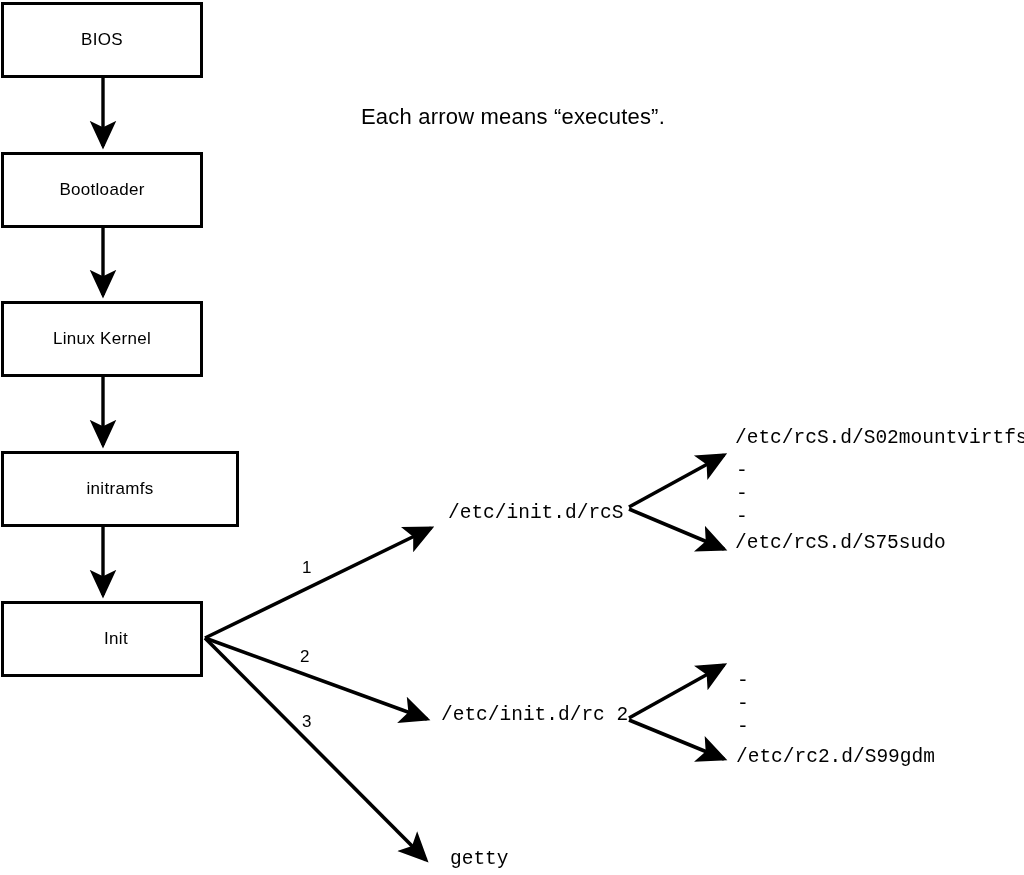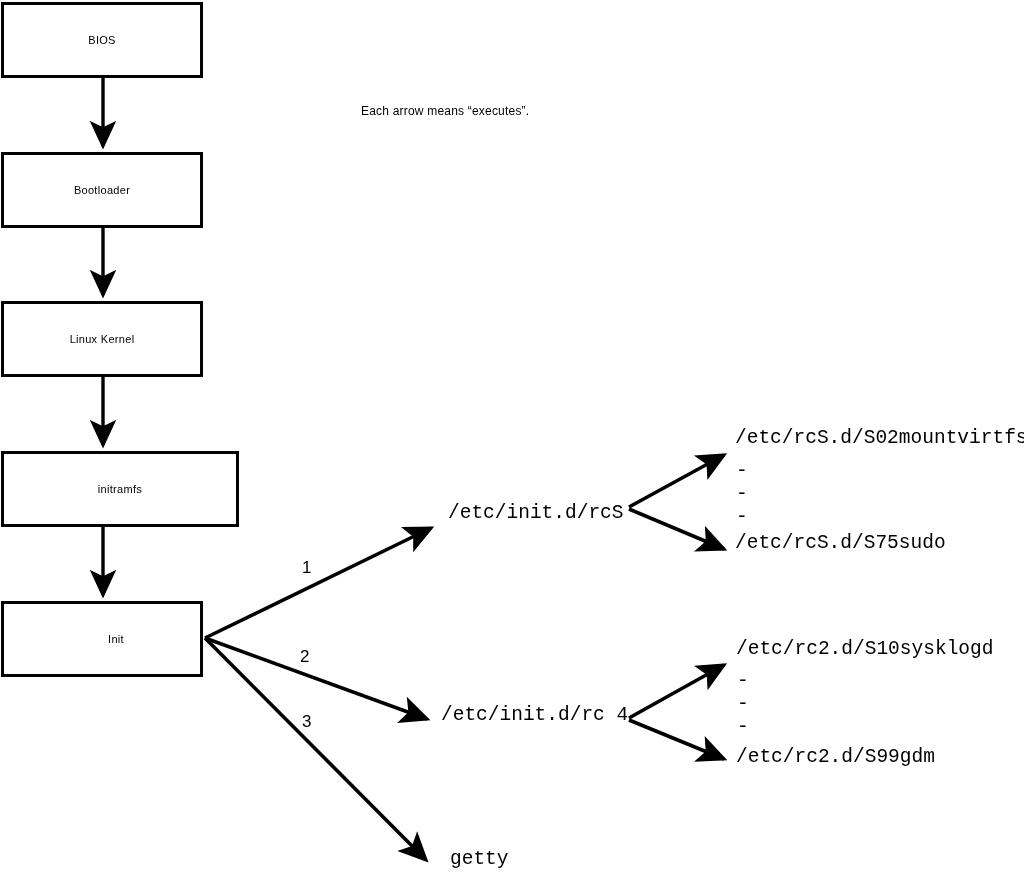--- a/index.html
+++ b/index.html
@@ -27,29 +27,29 @@
     position: absolute;
     box-sizing: border-box;
     border: 3px solid #000000;
     background: #ffffff;
     display: flex;
     align-items: center;
     justify-content: center;
   }
   .node-label {
     font-family: "Liberation Sans", sans-serif;
-    font-size: 11px;
+    font-size: 17px;
     color: #000000;
     letter-spacing: 0.3px;
     white-space: nowrap;
   }
   .note-text {
     position: absolute;
     font-family: "Liberation Sans", sans-serif;
-    font-size: 12px;
+    font-size: 22px;
     color: #000000;
     white-space: nowrap;
     letter-spacing: 0.2px;
   }
   .mono-text {
     position: absolute;
     font-family: "Liberation Mono", monospace;
     font-size: 19.5px;
     color: #000000;
     white-space: nowrap;
@@ -127,29 +127,28 @@
   </div>
 
   <div class="note-text" style="left:361px; top:104px;">Each arrow means “executes”.</div>
 
   <div class="edge-num" style="left:302px; top:558px;">1</div>
   <div class="edge-num" style="left:300px; top:647px;">2</div>
   <div class="edge-num" style="left:302px; top:712px;">3</div>
 
   <div class="mono-text" style="left:448px; top:504px;text-align:right;">/etc/init.d/rcS</div>
 
-  <div class="mono-text" style="left:441px; top:706px;">/etc/init.d/rc 4</div>
+  <div class="mono-text" style="left:441px; top:706px;">/etc/init.d/rc 2</div>
 
   <div class="mono-text" style="left:450px; top:850px;">getty</div>
 
   <div class="mono-text" style="left:735px; top:429px;">/etc/rcS.d/S02mountvirtfs</div>
   <div class="dash-mark" style="left:736px; top:462px;">-</div>
   <div class="dash-mark" style="left:736px; top:485px;">-</div>
   <div class="dash-mark" style="left:736px; top:508px;">-</div>
   <div class="mono-text" style="left:735px; top:534px;">/etc/rcS.d/S75sudo</div>
 
-  <div class="mono-text" style="left:736px; top:640px;">/etc/rc2.d/S10sysklogd</div>
   <div class="dash-mark" style="left:737px; top:672px;">-</div>
   <div class="dash-mark" style="left:737px; top:695px;">-</div>
   <div class="dash-mark" style="left:737px; top:718px;">-</div>
   <div class="mono-text" style="left:736px; top:748px;">/etc/rc2.d/S99gdm</div>
 
 </div>
 
 </body></html>

